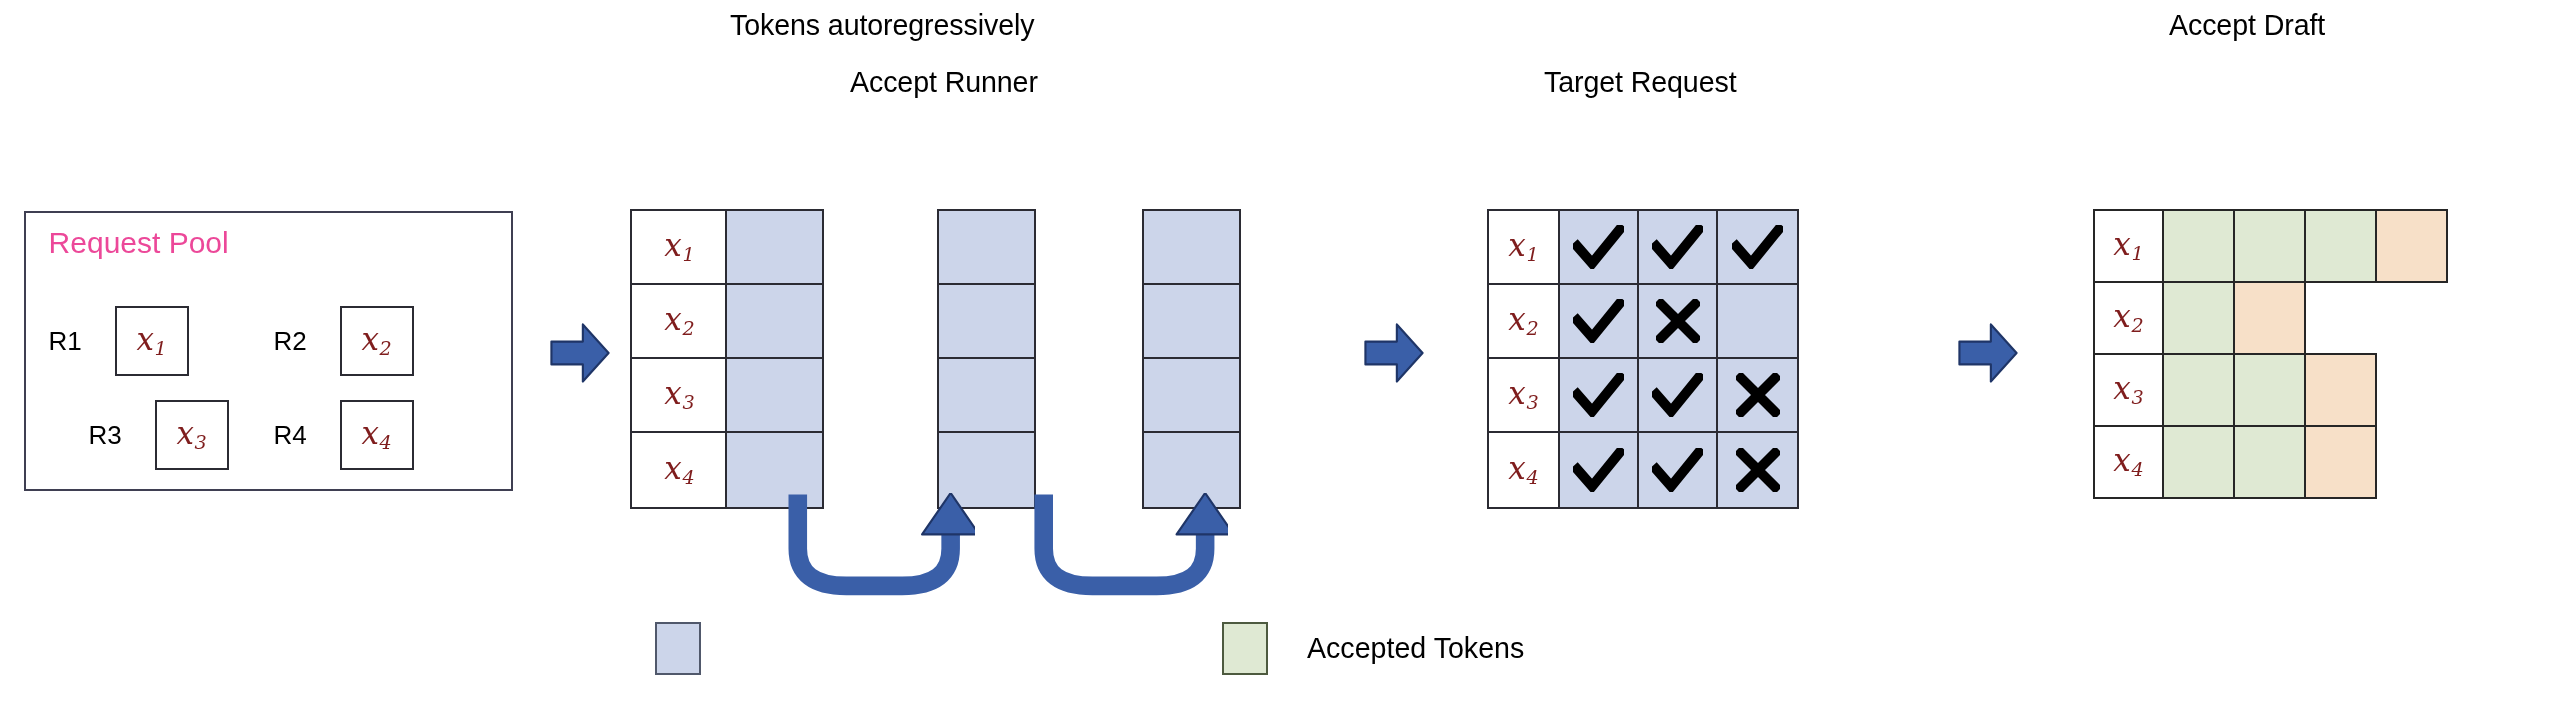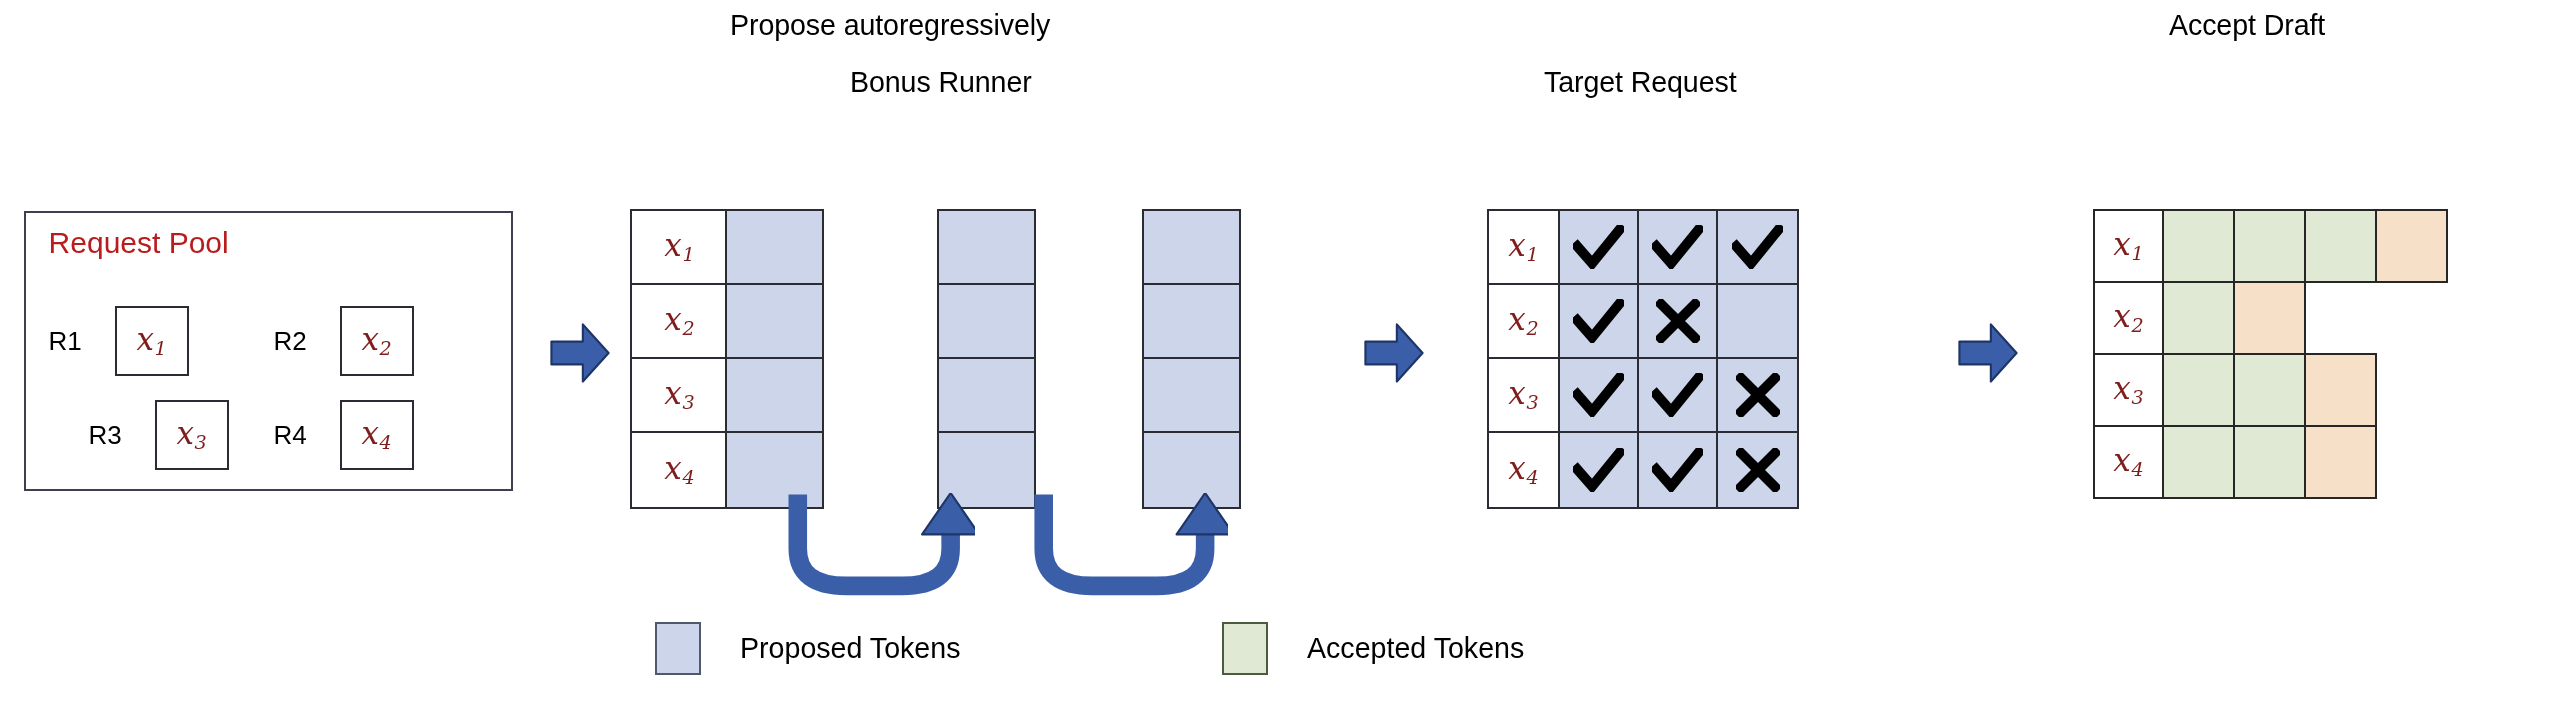--- a/index.html
+++ b/index.html
@@ -23,21 +23,21 @@
   }
 
   
   #request-pool {
     left: 23.6px; top: 211px; width: 489px; height: 280px;
     border: 2.9px solid #3f3f52;
     background: #fff;
   }
   #request-pool-title {
     position: absolute; left: 23px; top: 13px;
-    font-size: 30px; color:#b91c1c; white-space: nowrap;
+    font-size: 30px; color:#ec4899; white-space: nowrap;
   }
   .req-row { position: absolute; display: flex; align-items: center; }
   .req-label {
     font-size: 26px; color:#000; width: 66px; white-space: nowrap;
   }
   .req-box {
     width: 74px; height: 70px;
     border: 2.9px solid #2b2b33;
     background: #fff;
     display: flex; align-items: center; justify-content: center;
@@ -124,22 +124,22 @@
   .legend-label {
     margin-left: 39px;
     font-size: 28.6px; color:#000; white-space: nowrap;
   }
 </style>
 </head>
 <body>
 
 <div id="stage">
 
-  <div class="abs heading" style="left:730px; top:8.6px;">Propose autoregressively</div>
-  <div class="abs heading" style="left:850px; top:66px;">Bonus Runner</div>
+  <div class="abs heading" style="left:730px; top:8.6px;">Tokens autoregressively</div>
+  <div class="abs heading" style="left:850px; top:66px;">Accept Runner</div>
   <div class="abs heading" style="left:1544px; top:66px;">Target Request</div>
   <div class="abs heading" style="left:2169px; top:8.6px;">Accept Draft</div>
 
   <div class="abs" id="request-pool">
     <div id="request-pool-title">Request Pool</div>
 
     <div class="req-row" style="left:23px; top:93px;">
       <span class="req-label">R1</span>
       <span class="req-box">
         <span class="xvar"><span>x</span><sub>1</sub></span>
@@ -349,21 +349,20 @@
       </div>
       <div class="acc-cell accepted"></div>
       <div class="acc-cell accepted"></div>
       <div class="acc-cell bonus"></div>
     </div>
   </div>
 
   <div id="legend">
     <div class="legend-item" style="left:655px; top:7.1px;">
       <span class="legend-swatch proposed"></span>
-      <span class="legend-label">Proposed Tokens</span>
     </div>
     <div class="legend-item" style="left:1222px; top:7.1px;">
       <span class="legend-swatch accepted"></span>
       <span class="legend-label">Accepted Tokens</span>
     </div>
   </div>
 
 </div>
 
 

